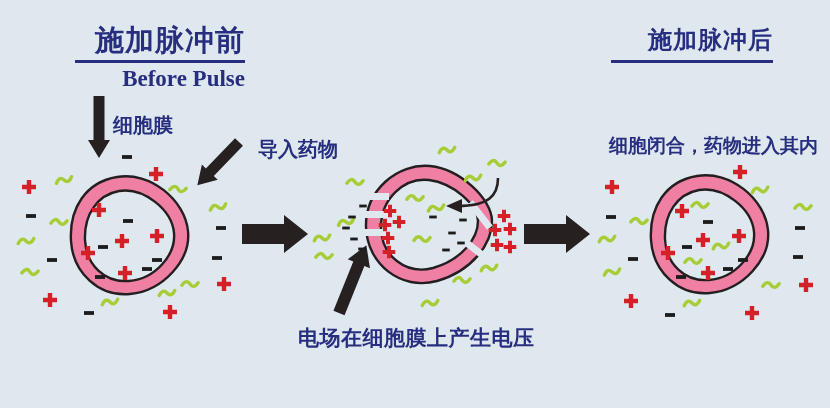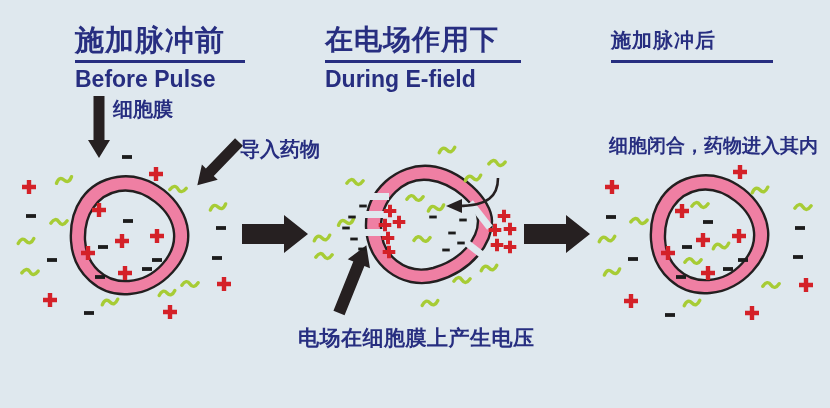--- a/index.html
+++ b/index.html
@@ -8,33 +8,33 @@
     --c-membrane:#ef7fa3; --c-outline:#231f20; --c-drug:#a7cc35; --c-arrow:#262021;
   }
   #stage{position:relative;width:830px;height:408px;background:var(--c-bg);overflow:hidden;
          font-family:"DejaVu Sans",sans-serif;}
   #stage svg.layer{position:absolute;left:0;top:0;width:830px;height:408px;}
   .arrow{fill:var(--c-arrow);}
   .membrane{fill:var(--c-membrane);stroke:var(--c-outline);stroke-width:2.4;}
   .gaprect{fill:var(--c-bg);}
   .thin{stroke:var(--c-arrow);stroke-width:2.6;fill:none;}
   .thinhead{fill:var(--c-arrow);}
-  .hdr{position:absolute;top:22px;display:flex;flex-direction:column;align-items:flex-start;
+  .hdr{position:absolute;top:22px;display:flex;flex-direction:column;align-items:flex-end;
        color:var(--c-navy);font-weight:bold;}
   .hdr .zh{font-size:29px;line-height:36px;letter-spacing:1px;white-space:nowrap;}
   .hdr.h2 .zh{font-size:28px;}
-  .hdr.h3 .zh{font-size:20px;}
+  .hdr.h3 .zh{font-size:24px;}
   .hdr .rule{width:100%;border-top:3px solid var(--c-navy);margin-top:2px;}
-  .hdr .en{font-family:Liberation Sans, sans-serif;font-size:23px;margin-top:3px;white-space:nowrap;}
+  .hdr .en{font-family:Liberation Serif, serif;font-size:23px;margin-top:3px;white-space:nowrap;}
   .h1{left:75px;width:170px;}
   .h2{left:325px;width:196px;}
   .h3{left:611px;width:162px;}
   .lbl{position:absolute;color:var(--c-navy);font-weight:bold;white-space:nowrap;}
-  #lbl-membrane{left:113px;top:96px;font-size:20px;}
-  #lbl-drug{left:240px;top:136px;font-size:20px;}
+  #lbl-membrane{left:113px;top:112px;font-size:20px;}
+  #lbl-drug{left:258px;top:136px;font-size:20px;}
   #lbl-voltage{left:298px;top:324px;font-size:21px;letter-spacing:0.5px;}
   #lbl-after{left:589px;top:133px;font-size:19px;margin-left:20px;}
 </style>
 </head>
 <body>
 
 <div id="stage">
 
   <svg class="layer" viewBox="0 0 830 408">
 
@@ -165,25 +165,20 @@
       <path class="thin" d="M498 178 C498 196 488 206 458 206"></path>
       <path class="thinhead" d="M462 199 L446 206 L462 213 Z"></path>
     </g>
   </svg>
 
   <div class="hdr h1">
     <div class="zh">施加脉冲前</div>
     <div class="rule"></div>
     <div class="en">Before Pulse</div>
   </div>
-  <div class="hdr h2">
-    <div class="zh">在电场作用下</div>
-    <div class="rule"></div>
-    <div class="en">During E-field</div>
-  </div>
   <div class="hdr h3">
     <div class="zh">施加脉冲后</div>
     <div class="rule"></div>
   </div>
 
   <div class="lbl" id="lbl-membrane">细胞膜</div>
   <div class="lbl" id="lbl-drug">导入药物</div>
   <div class="lbl" id="lbl-voltage">电场在细胞膜上产生电压</div>
   <div class="lbl" id="lbl-after">细胞闭合，药物进入其内</div>
 

